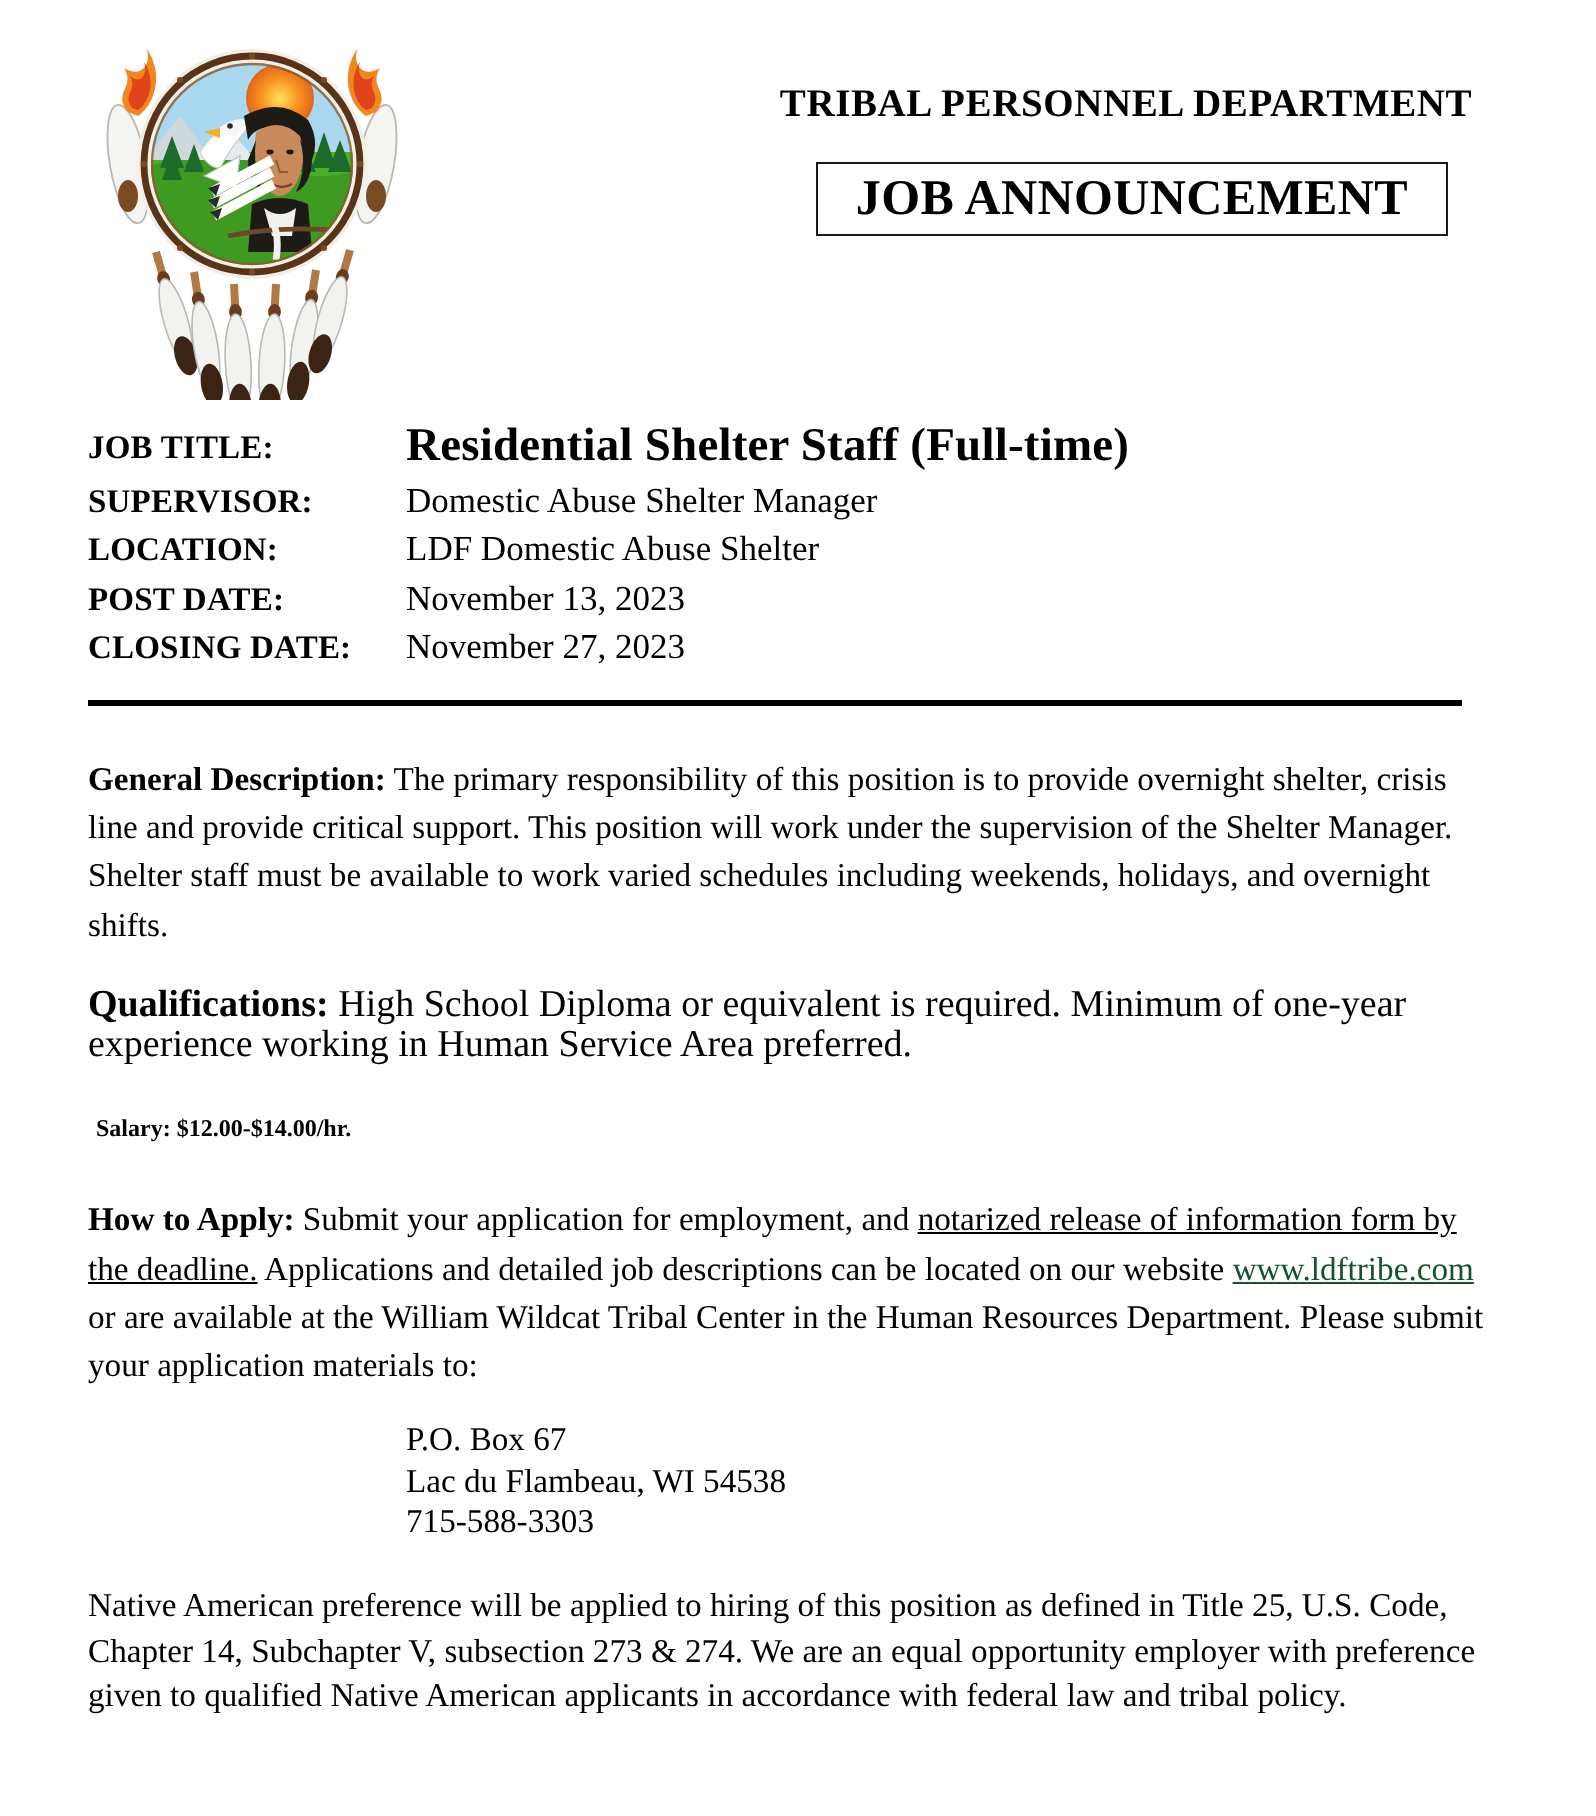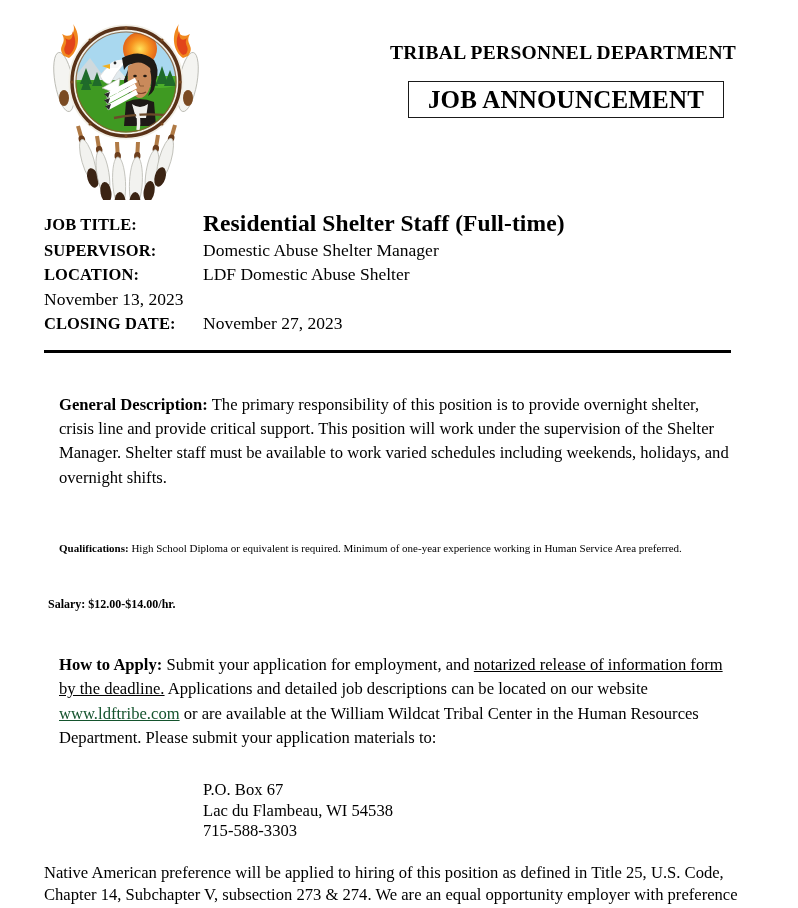--- a/index.html
+++ b/index.html
@@ -124,29 +124,29 @@
 
   
   .body-area {
     position: absolute;
     left: 44px;
     top: 378px;
     width: 700px;
   }
 
   p.para {
-    margin: 15px;
+    margin: 0;
     font-size: 16.6px;
     line-height: 24.2px;
     text-align: left;
   }
   p.para b { font-weight: bold; }
 
   p.para.small {
-    font-size: 11px;
+    font-size: 19px;
     line-height: 20.3px;
   }
 
   .gap-18 { height: 18px; }
   .gap-17 { height: 17px; }
   .gap-20 { height: 20px; }
   .gap-15 { height: 15px; }
 
   .salary-line {
     margin: 4px;
@@ -340,20 +340,21 @@
       <div class="meta-label">SUPERVISOR:</div>
       <div class="meta-value">Domestic Abuse Shelter Manager</div>
     </div>
 
     <div class="meta-row">
       <div class="meta-label">LOCATION:</div>
       <div class="meta-value">LDF Domestic Abuse Shelter</div>
     </div>
 
     <div class="meta-row">
+      <div class="meta-label">POST DATE:</div>
       <div class="meta-value">November 13, 2023</div>
     </div>
 
     <div class="meta-row">
       <div class="meta-label">CLOSING DATE:</div>
       <div class="meta-value">November 27, 2023</div>
     </div>
   </div>
 
   <div class="divider"></div>

